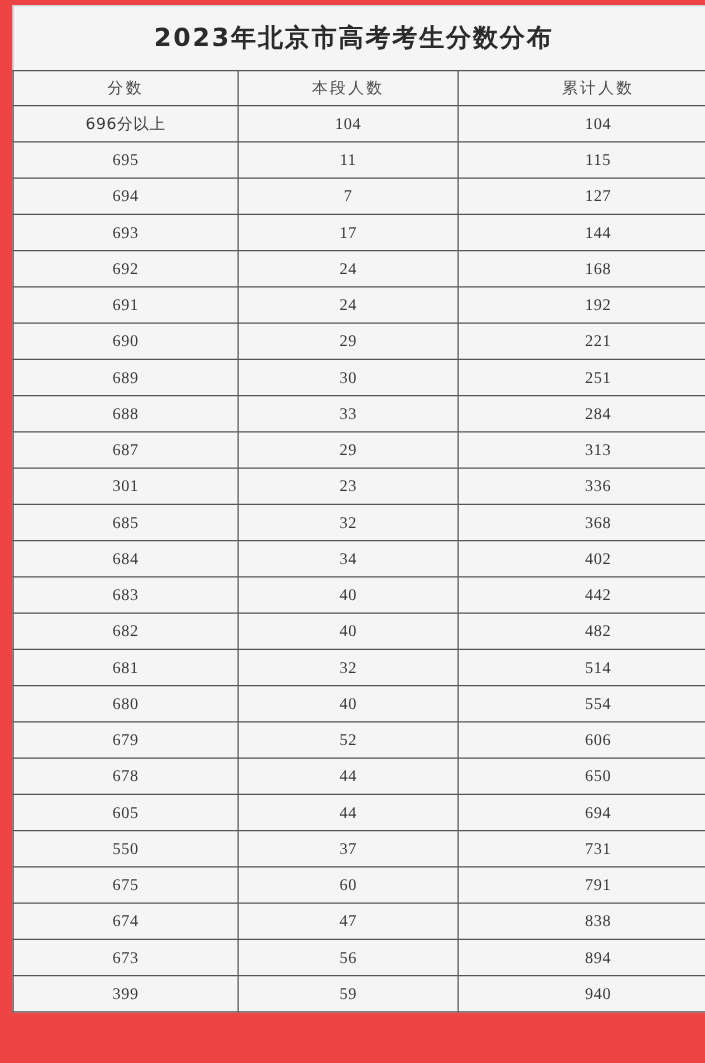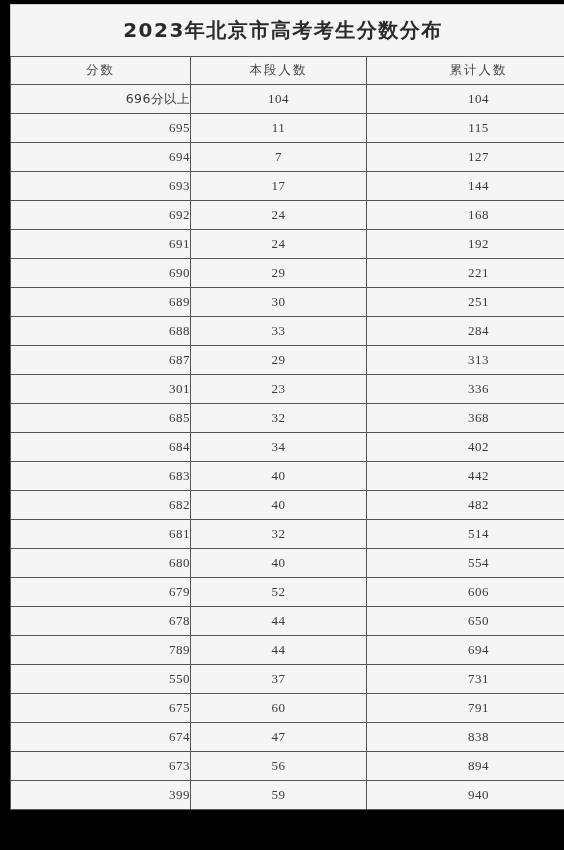--- a/index.html
+++ b/index.html
@@ -7,21 +7,21 @@
     margin: 0; padding: 0;
     width: 564px; height: 850px;
     overflow: hidden;
     background: #ffffff;
     font-family: "Liberation Serif", "DejaVu Serif", serif;
   }
   #page {
     position: relative;
     width: 564px;
     height: 850px;
-    background: #000000;
+    background: #ef4444;
     overflow: hidden;
   }
   .sheet {
     position: absolute;
     left: 10px;
     top: 4px;
     width: 580px;           
   }
   
   .title-band {
@@ -72,21 +72,20 @@
     letter-spacing: 2px;
     font-family: "DejaVu Sans", "Liberation Sans", sans-serif;
     height: 28px;
   }
   table.grid td {
     font-size: 13px;
     letter-spacing: 0.5px;
   }
   table.grid td.score-cell {
     font-family: "Liberation Serif", "DejaVu Serif", serif;
-    text-align: right;
   }
   table.grid td.cjk {
     font-family: "DejaVu Sans", "Liberation Sans", sans-serif;
     font-size: 12.5px;
   }
 </style>
 </head>
 <body>
 
 <div id="page">
@@ -199,21 +198,21 @@
             <td class="score-cell">679</td>
             <td>52</td>
             <td>606</td>
           </tr>
           <tr>
             <td class="score-cell">678</td>
             <td>44</td>
             <td>650</td>
           </tr>
           <tr>
-            <td class="score-cell">789</td>
+            <td class="score-cell">605</td>
             <td>44</td>
             <td>694</td>
           </tr>
           <tr>
             <td class="score-cell">550</td>
             <td>37</td>
             <td>731</td>
           </tr>
           <tr>
             <td class="score-cell">675</td>

